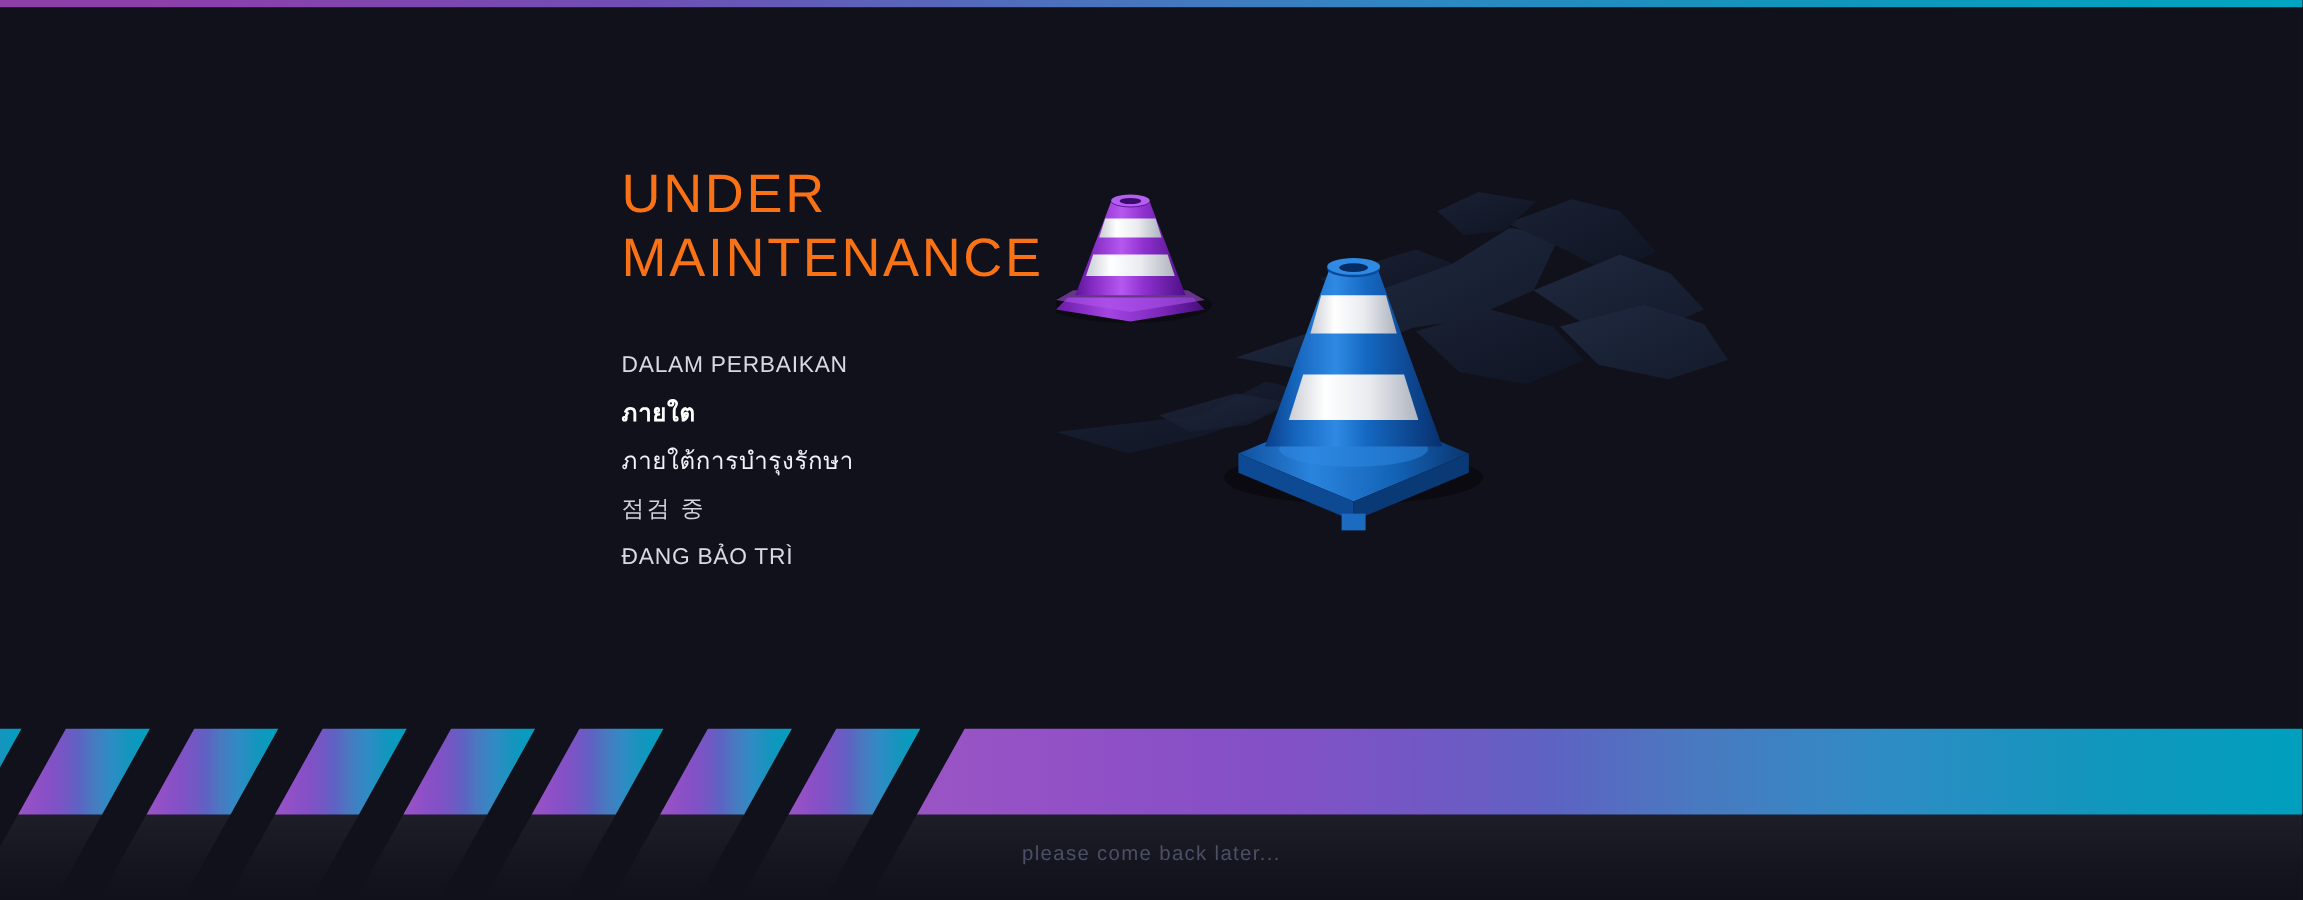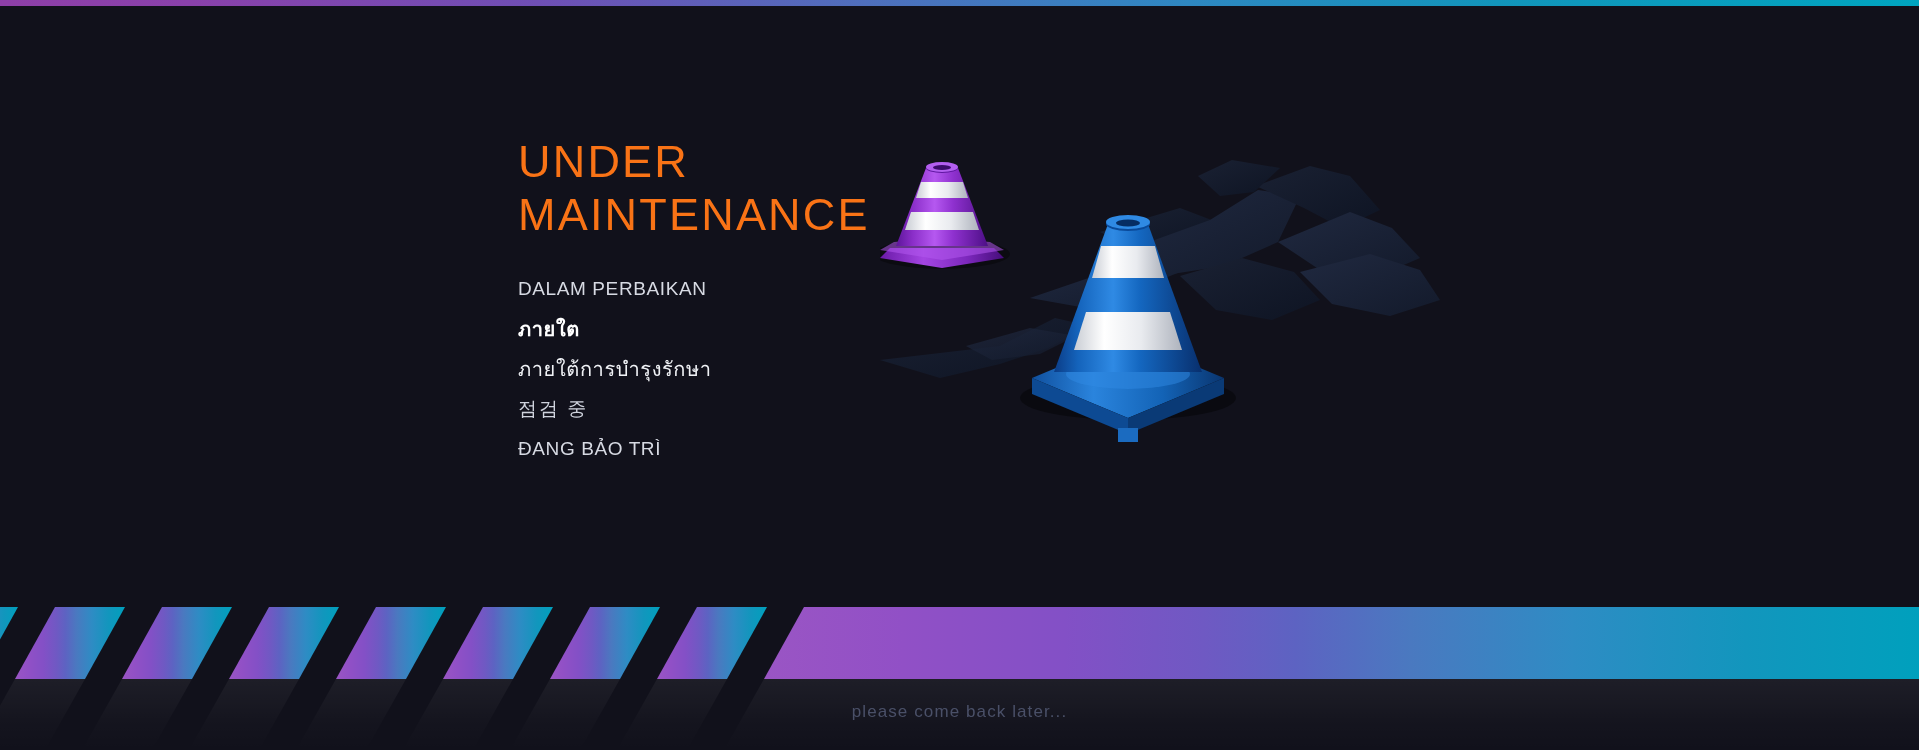--- a/index.html
+++ b/index.html
@@ -23,21 +23,21 @@
     color:#f97316;
     font-size:45px;
     font-weight:400;
     letter-spacing:2.2px;
     line-height:53px;
     white-space:pre-line;
     font-stretch:expanded;
   }
 
   
-  .langs { position:absolute; left:518px; top:269px; }
+  .langs { position:absolute; left:518px; top:285px; }
   .lang {
     color:#d7dae3;
     font-size:19px;
     letter-spacing:.6px;
     line-height:40px;
     white-space:nowrap;
   }
   .lang.cjk-strong { color:#ffffff; font-weight:700; font-size:20px; }
   .lang.thai { color:#f0f2f6; font-size:20px; }
   .lang.kr   { color:#cfd3dd; font-size:19px; letter-spacing:2px; }

